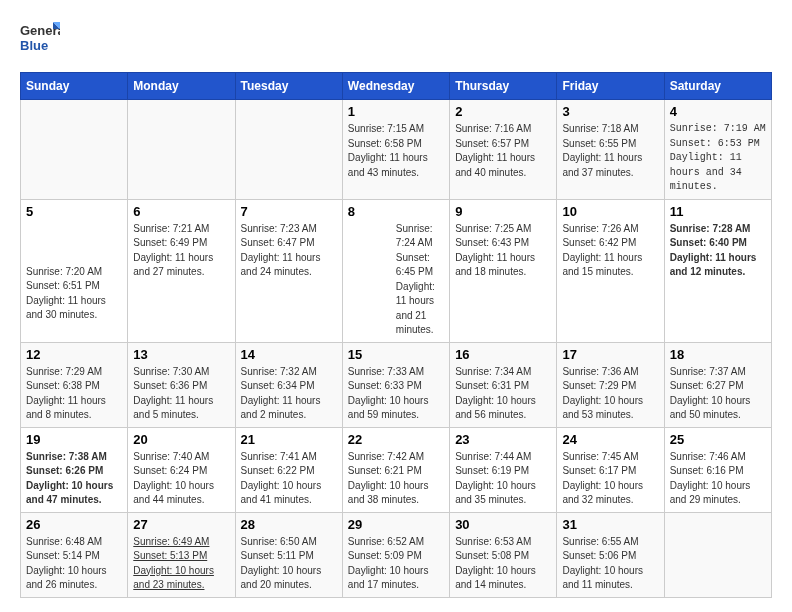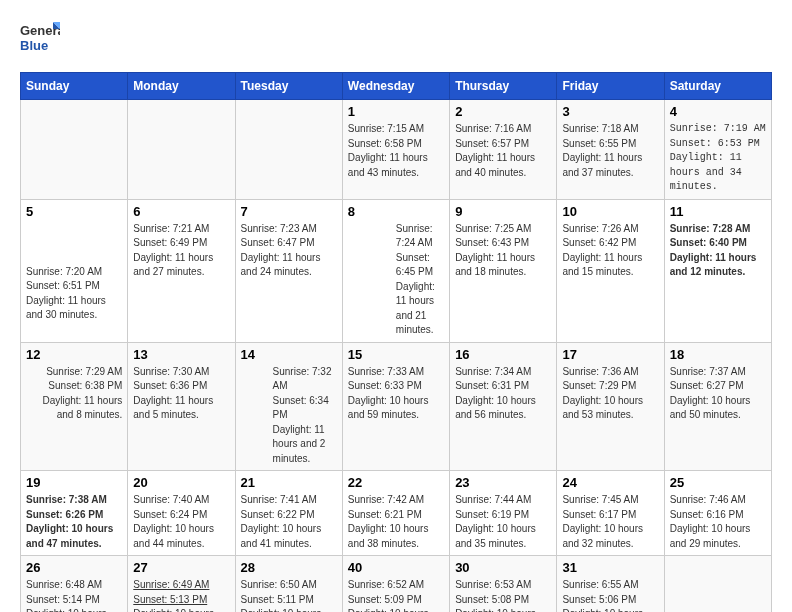--- a/index.html
+++ b/index.html
@@ -172,33 +172,33 @@
         <td>
           <span class="day-number">11</span>
           <div class="day-info" style="white-space: pre-line; font-weight: bold;">Sunrise: 7:28 AM
 Sunset: 6:40 PM
 Daylight: 11 hours and 12 minutes.</div>
         </td>
       </tr>
       <tr>
         <td>
           <span class="day-number">12</span>
-          <div class="day-info" style="white-space: pre-line; text-align: right;">Sunrise: 7:29 AM
+          <div class="day-info" style="white-space: pre-line;">Sunrise: 7:29 AM
 Sunset: 6:38 PM
 Daylight: 11 hours and 8 minutes.</div>
         </td>
         <td>
           <span class="day-number">13</span>
           <div class="day-info" style="white-space: pre-line;">Sunrise: 7:30 AM
 Sunset: 6:36 PM
 Daylight: 11 hours and 5 minutes.</div>
         </td>
         <td>
           <span class="day-number">14</span>
-          <div class="day-info" style="white-space: pre-line; margin-left: 32px;">Sunrise: 7:32 AM
+          <div class="day-info" style="white-space: pre-line;">Sunrise: 7:32 AM
 Sunset: 6:34 PM
 Daylight: 11 hours and 2 minutes.</div>
         </td>
         <td>
           <span class="day-number">15</span>
           <div class="day-info" style="white-space: pre-line;">Sunrise: 7:33 AM
 Sunset: 6:33 PM
 Daylight: 10 hours and 59 minutes.</div>
         </td>
         <td>
@@ -277,21 +277,21 @@
 Sunset: 5:13 PM
 Daylight: 10 hours and 23 minutes.</div>
         </td>
         <td>
           <span class="day-number">28</span>
           <div class="day-info" style="white-space: pre-line;">Sunrise: 6:50 AM
 Sunset: 5:11 PM
 Daylight: 10 hours and 20 minutes.</div>
         </td>
         <td>
-          <span class="day-number">40</span>
+          <span class="day-number">29</span>
           <div class="day-info" style="white-space: pre-line;">Sunrise: 6:52 AM
 Sunset: 5:09 PM
 Daylight: 10 hours and 17 minutes.</div>
         </td>
         <td>
           <span class="day-number">30</span>
           <div class="day-info" style="white-space: pre-line;">Sunrise: 6:53 AM
 Sunset: 5:08 PM
 Daylight: 10 hours and 14 minutes.</div>
         </td>

